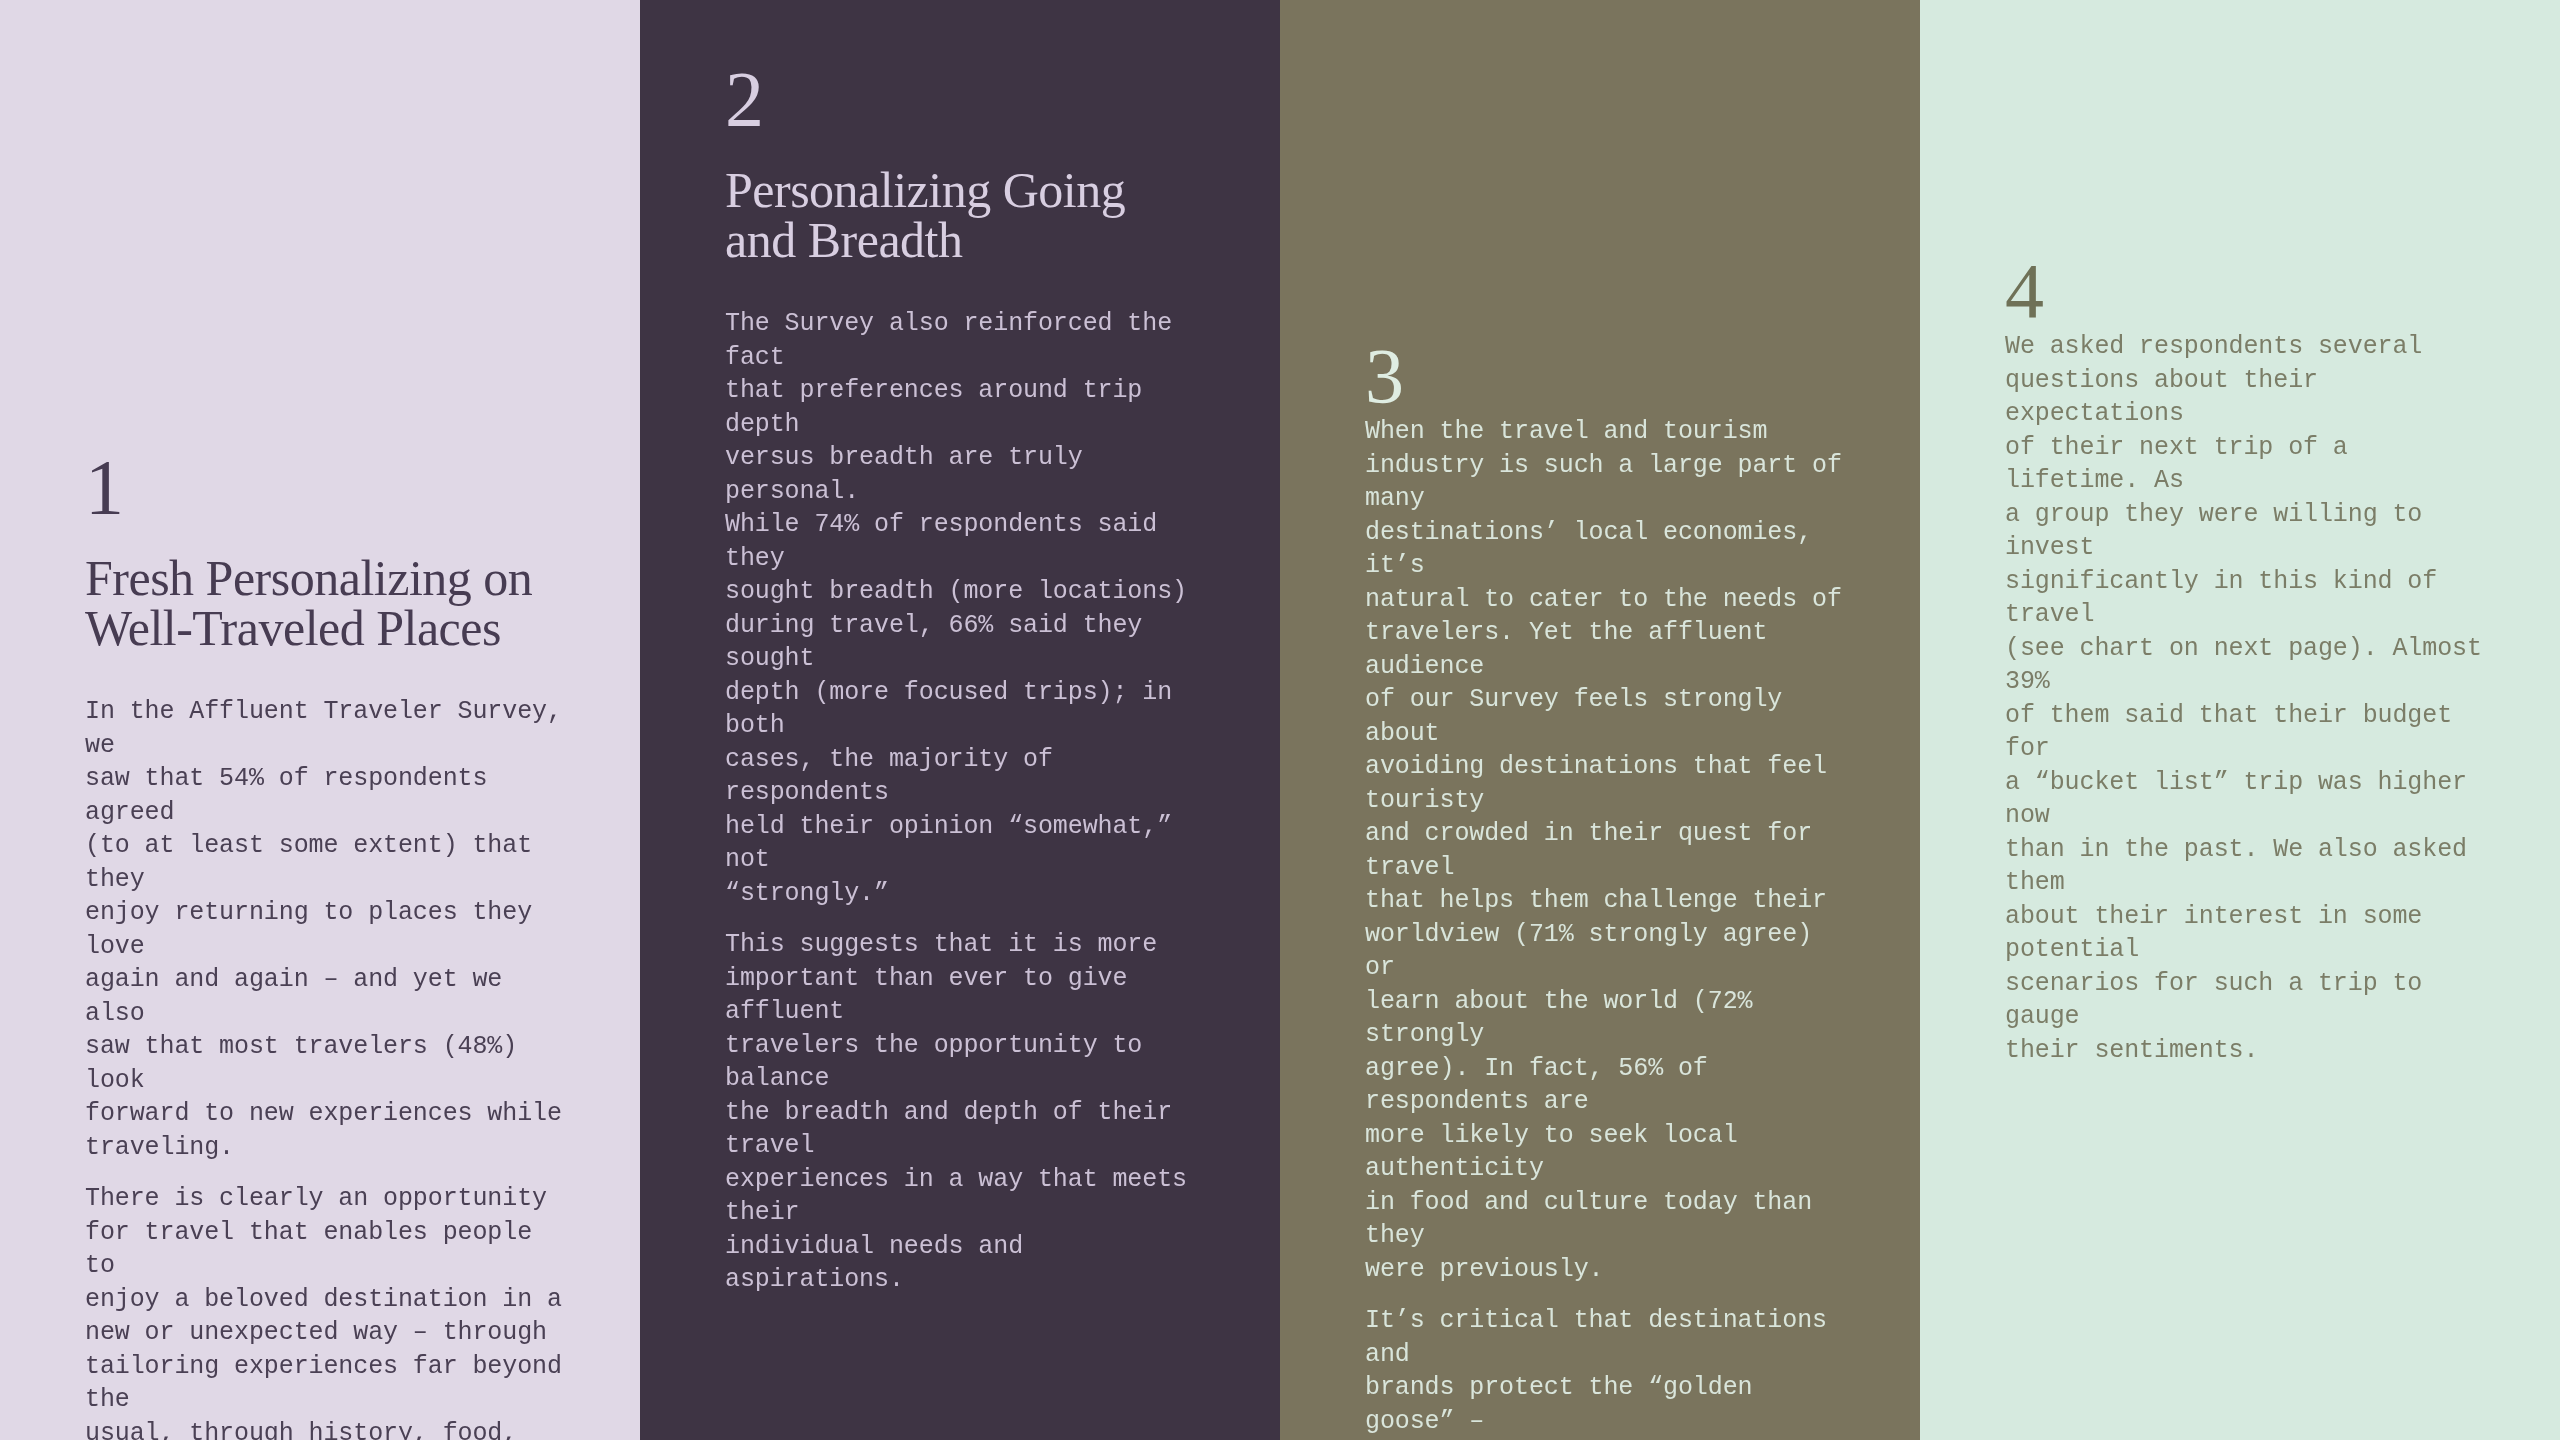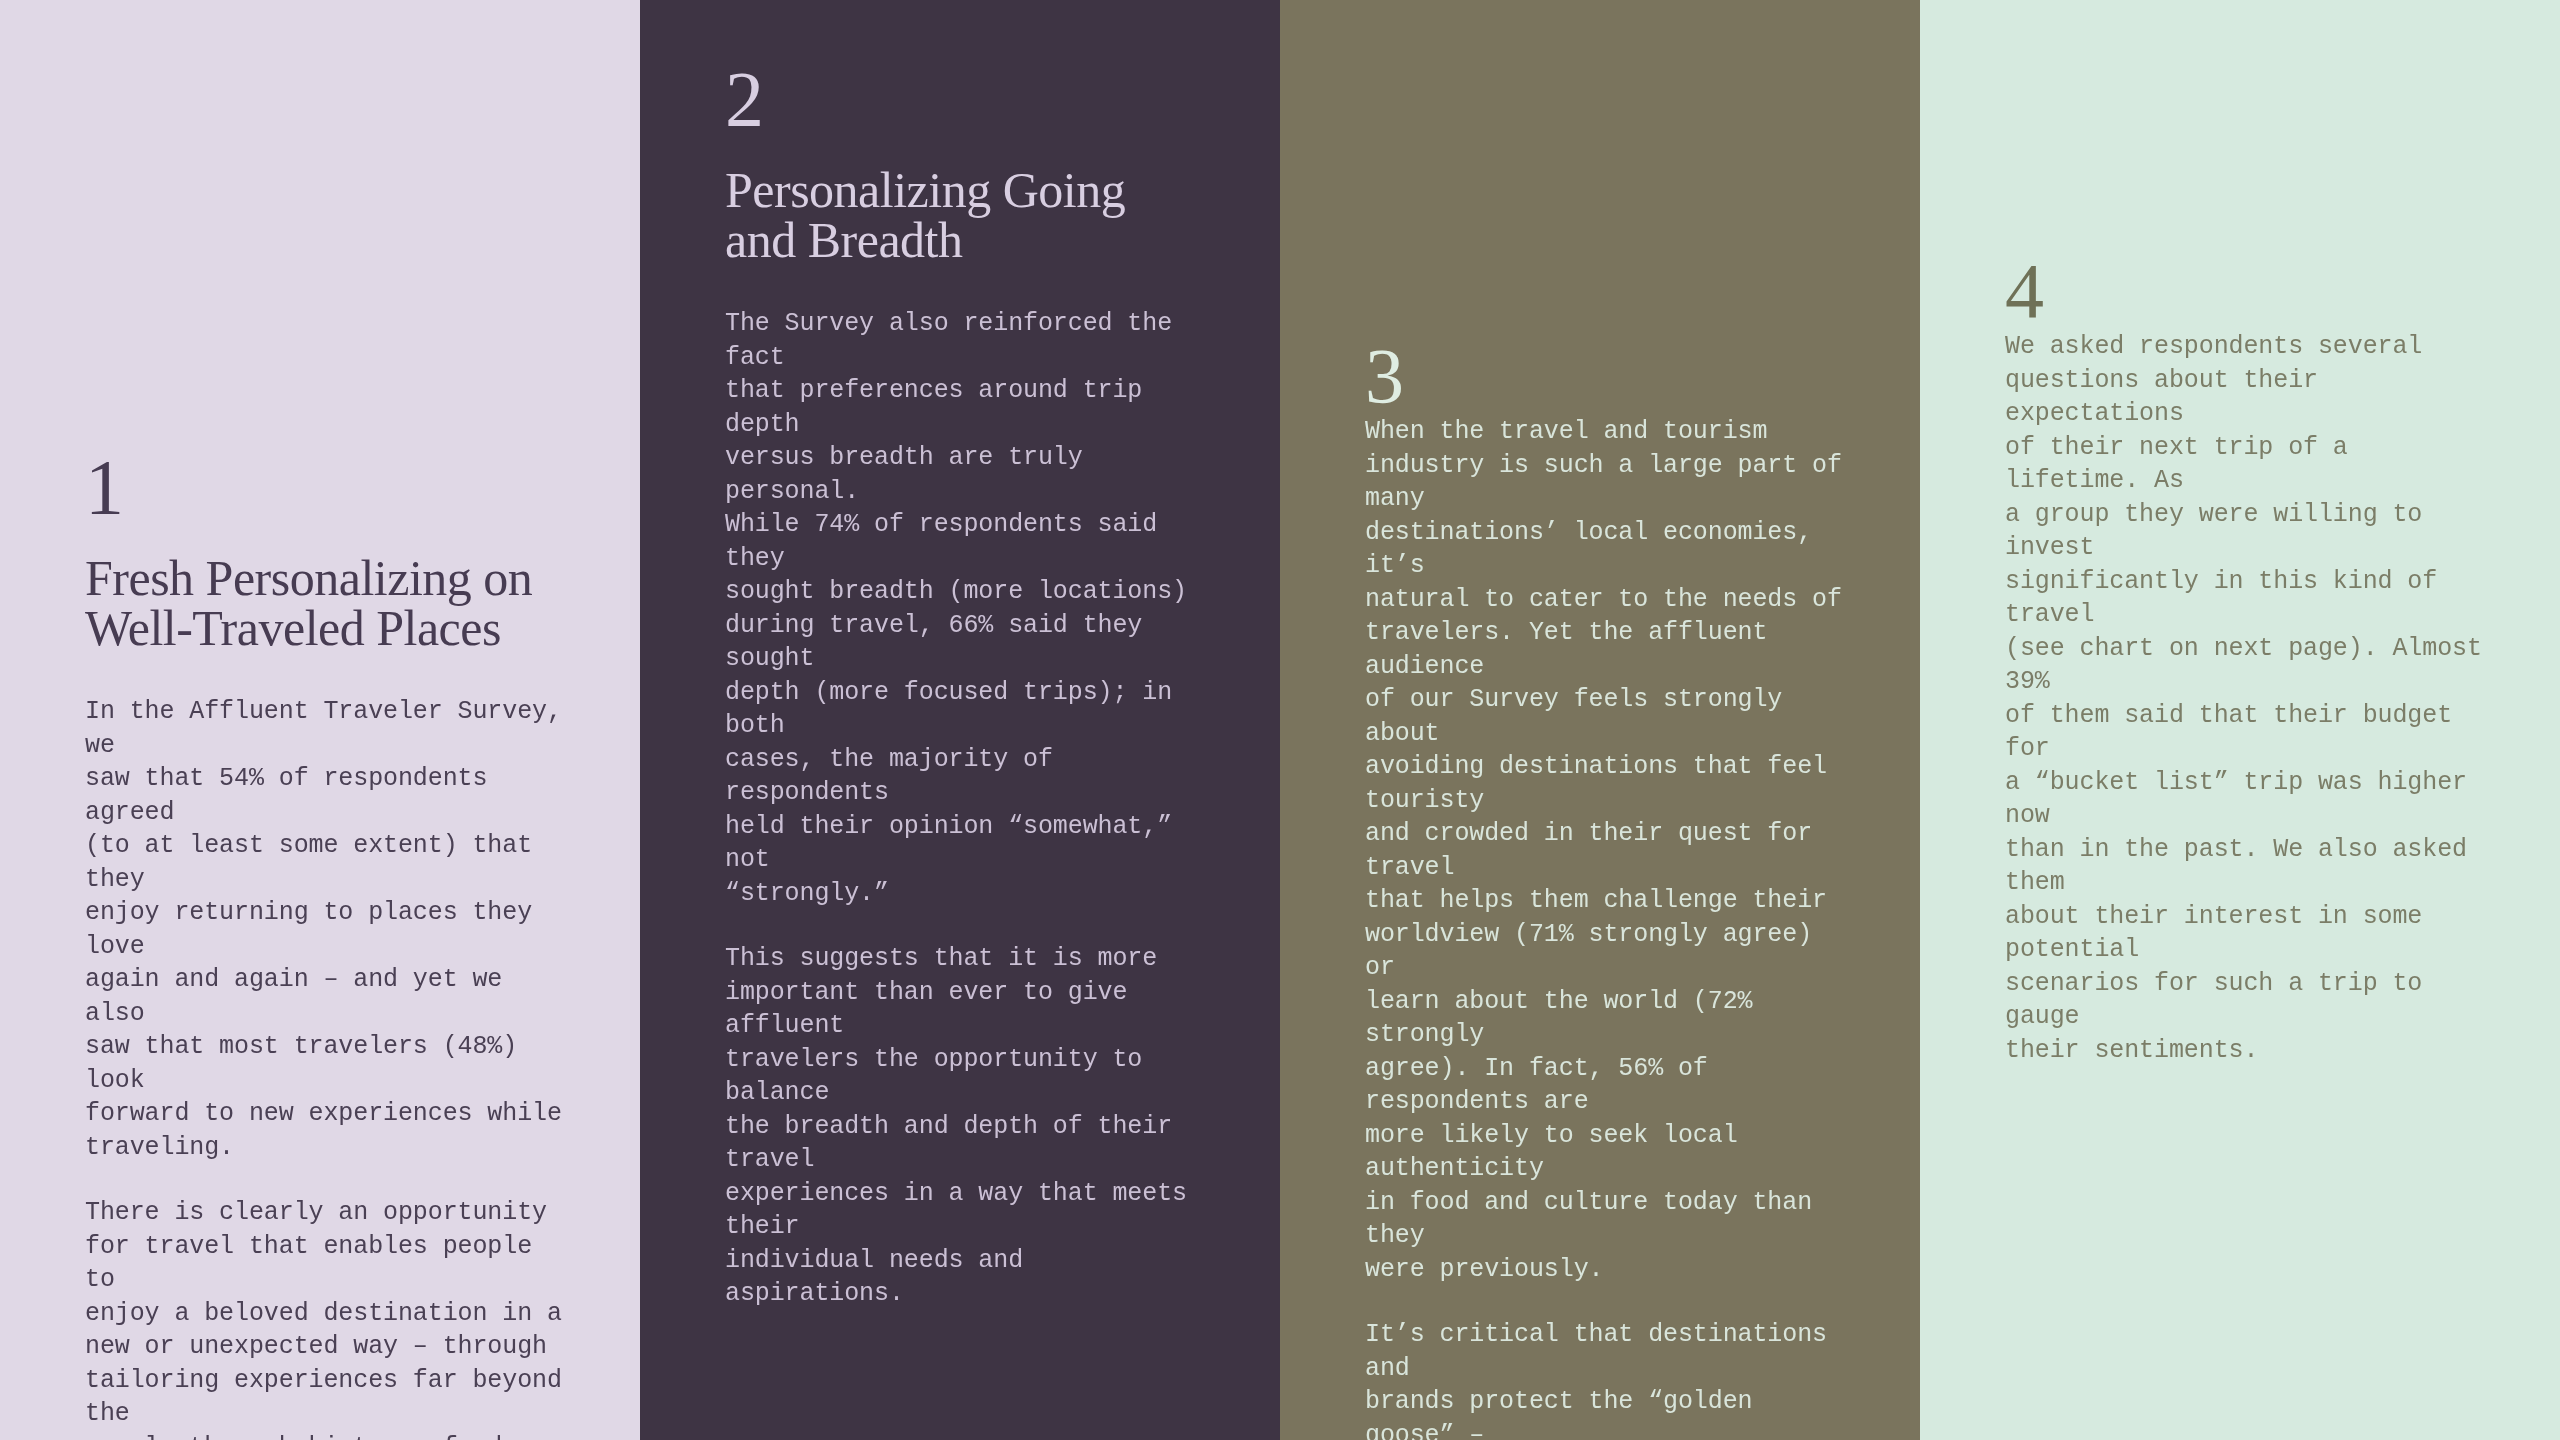--- a/index.html
+++ b/index.html
@@ -48,21 +48,21 @@
     margin: 0;
     font-size: 25px;
     line-height: 33.5px;
     width: 480px;
     white-space: pre-line;
     letter-spacing: -0.1px;
     color: var(--body);
     font-family: Liberation Mono, monospace;
   }
   .title + .body { margin-top: 42px; }
-  .body + .body  { margin-top: 32px; }
+  .body + .body  { margin-top: 18px; }
 </style>
 </head>
 <body>
 
 <div class="page">
 
   <section class="col c1" style="--bg: #E0D8E6; --num: #473C52; --title: #473C52; --body: #4A4054;">
     <div class="num">1</div>
     <h2 class="title">Fresh Personalizing on
 Well-Traveled Places</h2>

